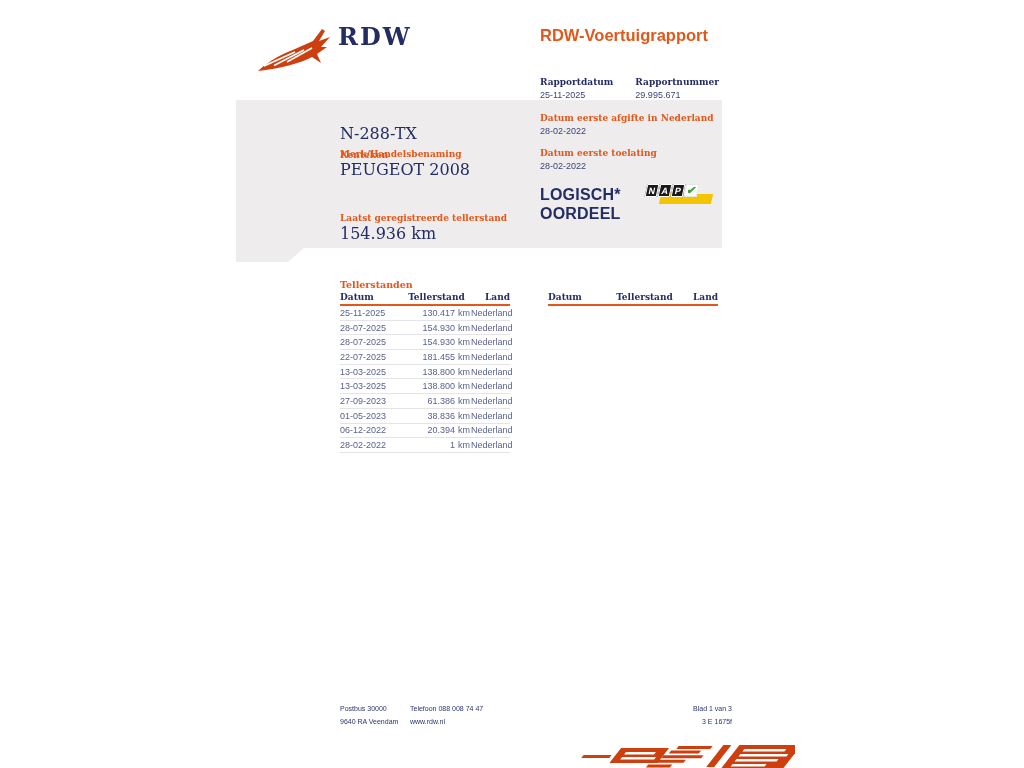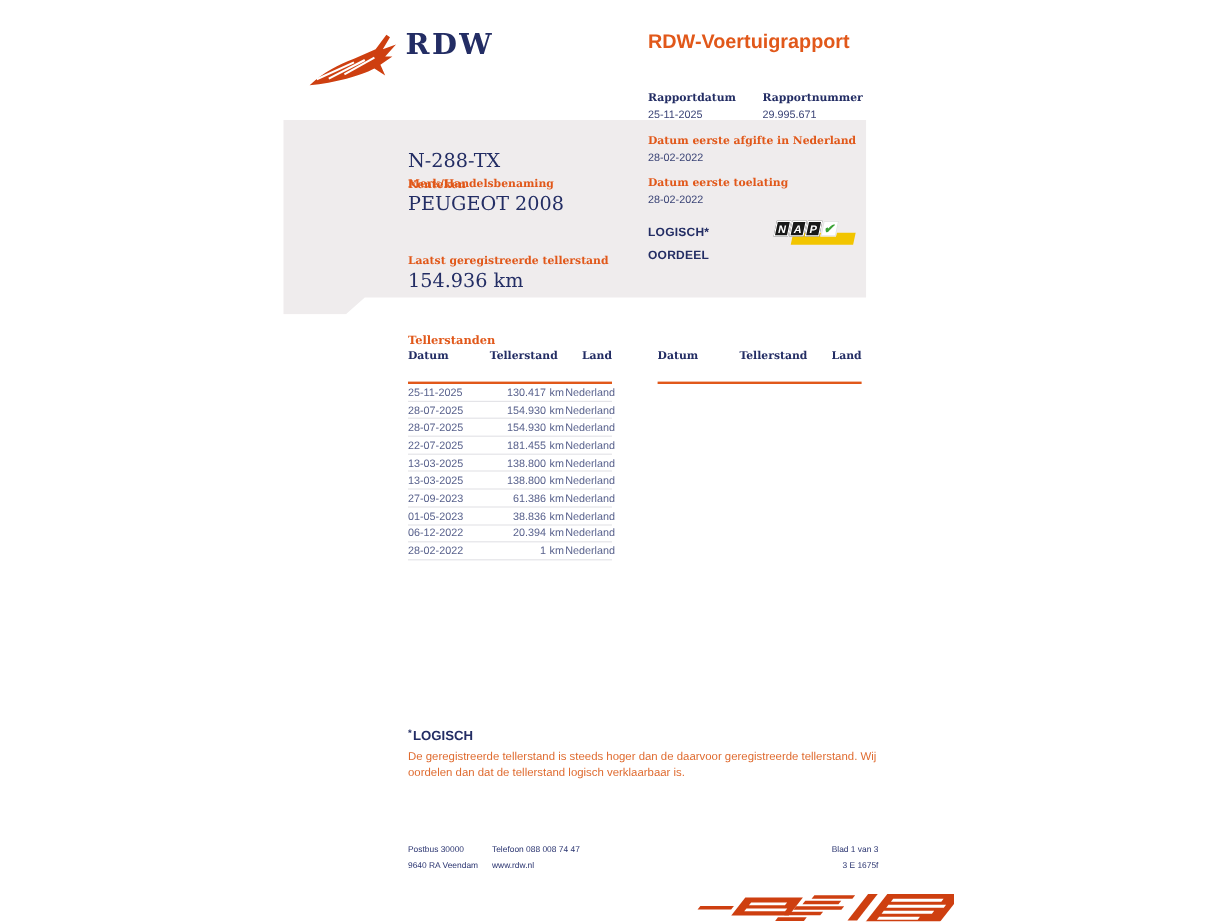--- a/index.html
+++ b/index.html
@@ -35,21 +35,21 @@
   .fld-label {
     position:absolute; font-family:"DejaVu Serif", serif; font-weight:bold;
     font-size:9px; color:#e1581a; white-space:nowrap;
   }
   .fld-value-big {
     position:absolute; font-family:"DejaVu Serif", serif; font-size:16px;
     color:#232d64; white-space:nowrap;
   }
   .fld-value-sm { position:absolute; font-size:9px; color:#3c4577; white-space:nowrap; }
   .oordeel {
-    position:absolute; left:304px; top:85px; font-weight:bold; font-size:10px;
+    position:absolute; left:304px; top:85px; font-weight:bold; font-size:16px;
     line-height:19px; color:#232d64; letter-spacing:0.2px;
   }
   
   .nap { position:absolute; left:410px; top:84px; width:64px; height:26px; }
   .nap-yellow {
     position:absolute; left:14px; top:10px; width:52px; height:10px;
     background:#f2c500; transform:skewX(-12deg);
   }
   .nap-squares { position:absolute; left:0; top:0; display:flex; gap:1px; transform:skewX(-12deg); }
   .nap-sq {
@@ -65,21 +65,21 @@
   
   .section-title {
     position:absolute; left:340px; top:279px;
     font-family:"DejaVu Serif", serif; font-weight:bold; font-size:9.5px; color:#e1581a;
   }
   .mtable { position:absolute; top:292px; width:170px; }
   .mtable.left  { left:340px; }
   .mtable.right { left:548px; }
   .thead {
     display:grid; grid-template-columns:62px 53px 16px 1fr;
-    border-bottom:2px solid #e1581a; padding-bottom:16px;
+    border-bottom:2px solid #e1581a; padding-bottom:2px;
     font-family:"DejaVu Serif", serif; font-weight:bold; font-size:9px; color:#232d64;
   }
   .thead .h-stand { grid-column:2/4; text-align:center; }
   .thead .h-land  { text-align:right; }
   .trow {
     display:grid; grid-template-columns:62px 53px 16px 1fr;
     height:14.7px; align-items:center; border-bottom:1px solid #e4e4e8;
     font-size:9px; color:#59628d;
   }
   .c-num  { text-align:right; }
@@ -232,26 +232,20 @@
   </div>
 
   <div class="mtable right">
     <div class="thead">
       <span>Datum</span>
       <span class="h-stand">Tellerstand</span>
       <span class="h-land">Land</span>
     </div>
   </div>
 
-  <div class="note">
-    <div class="note-head">
-      <span class="ast">*</span><span>LOGISCH</span>
-    </div>
-    <div class="note-body">De geregistreerde tellerstand is steeds hoger dan de daarvoor geregistreerde tellerstand. Wij oordelen dan dat de tellerstand logisch verklaarbaar is.</div>
-  </div>
 
   <div class="footer">
     <div class="f-col1">
       <div>Postbus 30000</div>
       <div>9640 RA Veendam</div>
     </div>
     <div class="f-col2">
       <div>Telefoon 088 008 74 47</div>
       <div><a class="f-link" href="#">www.rdw.nl</a></div>
     </div>

